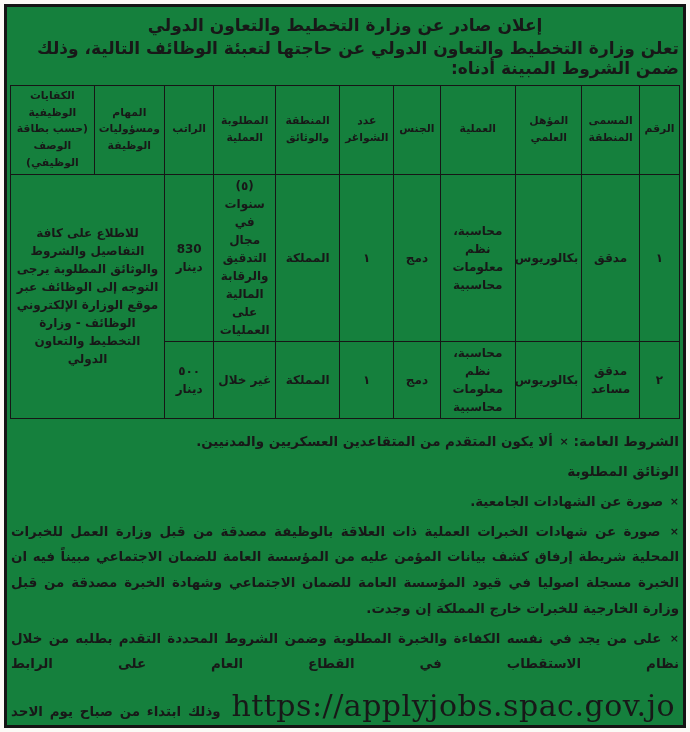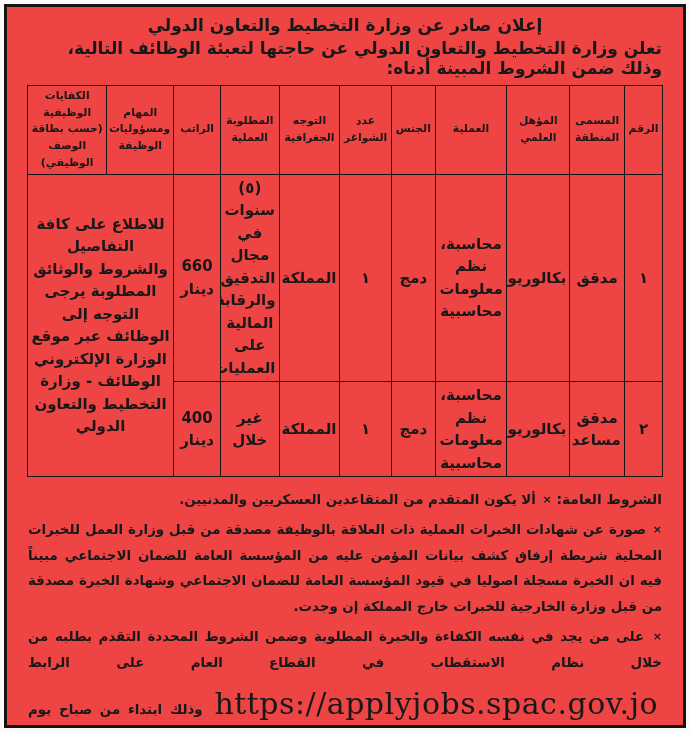--- a/index.html
+++ b/index.html
@@ -4,42 +4,42 @@
 <style>
   html,body{margin:0;padding:0;}
   body{
     width:690px;height:732px;position:relative;
     background:#fbfaf6;color:#181818;
     font-family:"DejaVu Sans","Liberation Sans",sans-serif;
     -webkit-font-smoothing:antialiased;
   }
   .frame{
     position:absolute;left:4px;top:4px;right:4px;bottom:4px;
-    border:3px solid #141414;background:#ef4444;
-    box-sizing:border-box;padding:3px 20px;overflow:hidden;
+    border:3px solid #141414;background:#15803d;
+    box-sizing:border-box;padding:3px 3px;overflow:hidden;
   }
   .title{
     font-size:17px;font-weight:bold;text-align:center;
     margin:5px 0 3px;direction:rtl;
   }
   .subtitle{
     font-size:17px;font-weight:bold;text-align:right;
     direction:rtl;margin:1px 1px 7px;
   }
   table.jobs{
     width:100%;border-collapse:collapse;direction:rtl;
     table-layout:fixed;
   }
   table.jobs th,table.jobs td{
     border:1.7px solid #161616;font-weight:bold;
     text-align:center;vertical-align:middle;
     padding:2px 3px;overflow:hidden;margin-left:44px;
   }
   table.jobs thead th{font-size:10.8px;height:80px;line-height:1.55;}
-  table.jobs td{font-size:15px;line-height:1.5;}
+  table.jobs td{font-size:12px;line-height:1.5;}
   tr.r1{height:112px;}
   tr.r2{height:66px;}
   td.note-cell{font-size:11.3px;line-height:1.75;padding:4px 6px;}
   .sections{direction:rtl;margin-top:9px;}
   .para{
     font-size:13.4px;font-weight:bold;text-align:justify;
     line-height:1.92;margin:0 1px 4px;
   }
   .para.single{text-align:right;}
   .xmark{font-size:11px;position:relative;top:-1px;padding-left:2px;}
@@ -79,63 +79,68 @@
         <col class="c-comp">
     </colgroup>
     <thead>
       <tr>
         <th>الرقم</th>
         <th>المسمى المنطقة</th>
         <th>المؤهل العلمي</th>
         <th>العملية</th>
         <th>الجنس</th>
         <th>عدد الشواغر</th>
-        <th>التوجه الجغرافية</th>
+        <th>المنطقة والوثائق</th>
         <th>المطلوبة العملية</th>
         <th>الراتب</th>
         <th>المهام ومسؤوليات الوظيفة</th>
         <th>الكفايات الوظيفية (حسب بطاقة الوصف الوظيفي)</th>
       </tr>
     </thead>
     <tbody>
       <tr class="r1">
         <td>١</td>
         <td>مدقق</td>
         <td>بكالوريوس</td>
         <td>محاسبة، نظم معلومات محاسبية</td>
         <td>دمج</td>
         <td>١</td>
         <td>المملكة</td>
         <td>(٥) سنوات في مجال التدقيق والرقابة المالية على العمليات</td>
-        <td>660 دينار</td>
+        <td>830 دينار</td>
         <td class="note-cell" colspan="2" rowspan="2">للاطلاع على كافة التفاصيل والشروط والوثائق المطلوبة يرجى التوجه إلى الوظائف عبر موقع الوزارة الإلكتروني الوظائف - وزارة التخطيط والتعاون الدولي</td>
       </tr>
       <tr class="r2">
         <td>٢</td>
         <td>مدقق مساعد</td>
         <td>بكالوريوس</td>
         <td>محاسبة، نظم معلومات محاسبية</td>
         <td>دمج</td>
         <td>١</td>
         <td>المملكة</td>
         <td>غير خلال</td>
-        <td>400 دينار</td>
+        <td>٥٠٠ دينار</td>
       </tr>
     </tbody>
   </table>
 
   <div class="sections">
 
     <div class="para single">
       <span class="lead">الشروط العامة:</span>
       <span class="xmark">×</span>
       <span>ألا يكون المتقدم من المتقاعدين العسكريين والمدنيين.</span>
     </div>
 
+    <div class="para single lead">الوثائق المطلوبة</div>
 
+    <div class="para single">
+      <span class="xmark">×</span>
+      <span>صورة عن الشهادات الجامعية.</span>
+    </div>
 
     <div class="para">
       <span class="xmark">×</span>
       <span>صورة عن شهادات الخبرات العملية ذات العلاقة بالوظيفة مصدقة من قبل وزارة العمل للخبرات المحلية شريطة إرفاق كشف بيانات المؤمن عليه من المؤسسة العامة للضمان الاجتماعي مبيناً فيه ان الخبرة مسجلة اصوليا في قيود المؤسسة العامة للضمان الاجتماعي وشهادة الخبرة مصدقة من قبل وزارة الخارجية للخبرات خارج المملكة إن وجدت.</span>
     </div>
 
     <div class="para">
       <span class="xmark">×</span>
       <span>على من يجد في نفسه الكفاءة والخبرة المطلوبة وضمن الشروط المحددة التقدم بطلبه من خلال نظام الاستقطاب في القطاع العام على الرابط</span>
       <a href="#" class="url">https://applyjobs.spac.gov.jo</a>

